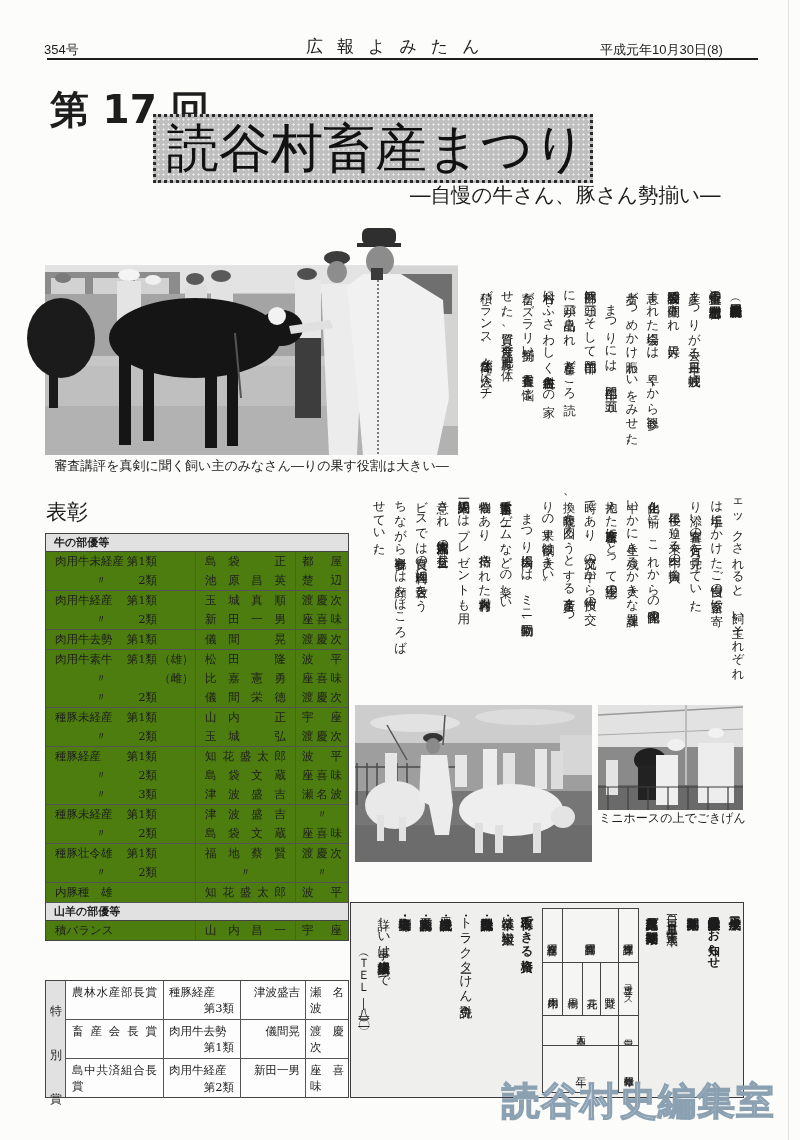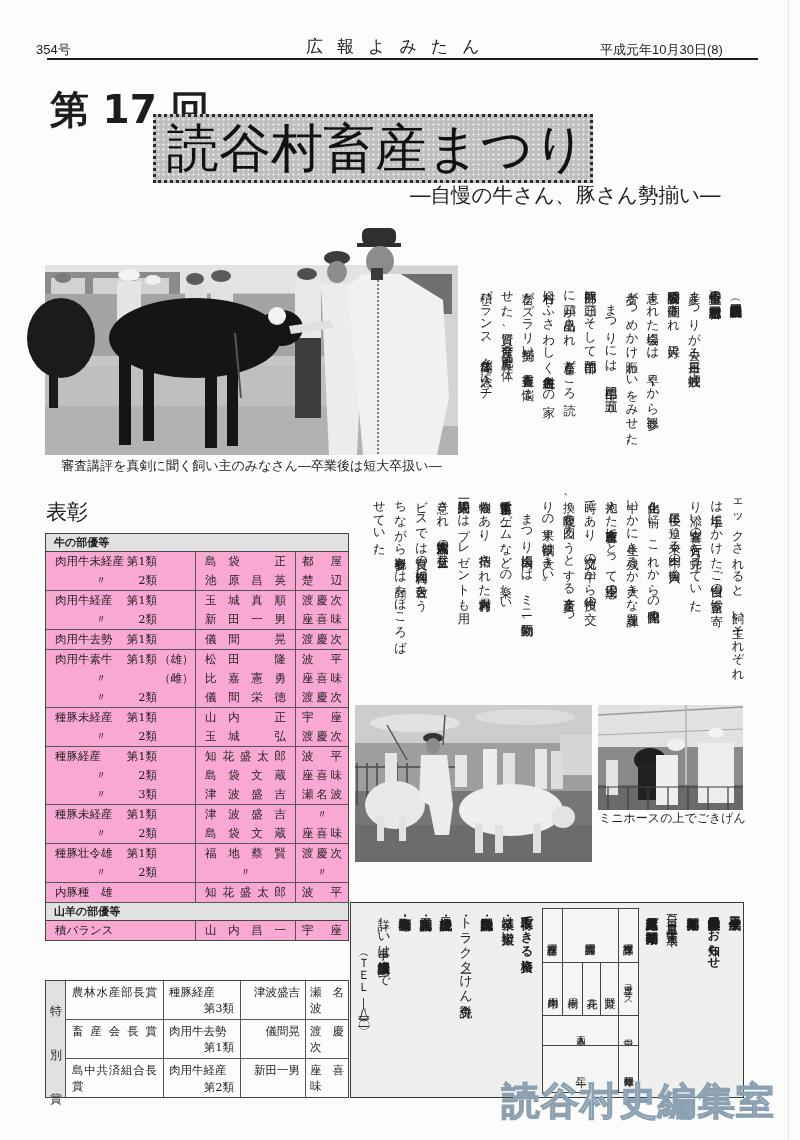--- a/index.html
+++ b/index.html
@@ -6,21 +6,21 @@
   html, body { margin: 0; padding: 0; }
   body {
     width: 800px; height: 1140px; position: relative; overflow: hidden;
     background: var(--paper, #fcfcfb); color: var(--ink, #1d1d1d);
     font-family: "DejaVu Serif", serif;
   }
   .abs { position: absolute; }
   .scan-edge { left: 788px; top: 0; width: 1px; height: 1140px; background: #e4e4e4; }
 
   
-  .issue { left: 36px; top: 41px; font-size: 13px; font-family: "Liberation Sans", sans-serif; }
+  .issue { left: 44px; top: 41px; font-size: 13px; font-family: "Liberation Sans", sans-serif; }
   .masthead { left: 306px; top: 35px; font-size: 17px; letter-spacing: 14px; white-space: nowrap; }
   .date { left: 600px; top: 41px; width: 158px; font-size: 13px; font-family: "Liberation Sans", sans-serif; white-space: nowrap; }
   .rule { left: 47px; top: 58px; width: 711px; height: 2px; background: var(--ink, #1d1d1d); }
 
   
   .edition { left: 50px; top: 67px; font-size: 39px; line-height: 46px; font-weight: bold; font-family: "DejaVu Sans", sans-serif; white-space: nowrap; margin-top: 20px; }
   .title-box {
     left: 153px; top: 114px; width: 440px; height: 69px;
     border: 3px dotted #2b2b2b;
     background-color: var(--title-box-bg, #bfbfbf);
@@ -35,21 +35,21 @@
   .horse-caption { left: 599px; top: 811px; font-size: 12px; line-height: 15px; }
 
   
   .vblock { position: absolute; writing-mode: vertical-rl; }
   .vblock .col { display: block; white-space: nowrap; }
   .block1 { left: 475px; top: 282px; width: 271px; height: 190px; font-size: 12.4px; line-height: 20.8px; }
   .block2 { left: 368px; top: 492px; width: 380px; height: 186px; font-size: 12.3px; line-height: 21.1px; }
 
   
   .awards-heading { left: 46px; top: 499px; font-size: 21px; line-height: 26px; font-family: "DejaVu Sans", sans-serif; }
-  .awards { left: 45px; top: 533px; width: 304px; border: 1px solid #444; font-size: 11.5px; background: #f9a8d4; }
+  .awards { left: 45px; top: 533px; width: 304px; border: 1px solid #444; font-size: 11.5px; background: #4d7c0f; }
   .sec-h { height: 18px; line-height: 18px; padding-left: 8px; background: var(--table-header-bg, #e1e1e1); border-bottom: 1px solid #444; font-family: "DejaVu Sans", sans-serif; font-weight: bold; font-size: 11px; }
   .grp { border-bottom: 1px solid #555; }
   .grp:last-child { border-bottom: none; }
   .arow { display: flex; height: 19px; line-height: 19px; }
   .c1 { position: relative; width: 150px; border-right: 1px solid #555; }
   .c2 { width: 100px; border-right: 1px solid #555; padding: 0 9px; text-align: justify; text-align-last: justify; overflow: hidden; }
   .c3 { flex: 1; padding: 0 6px; text-align: justify; text-align-last: justify; overflow: hidden; }
   .cat { position: absolute; left: 9px; width: 92px; white-space: nowrap; }
   .cls { position: absolute; right: 38px; white-space: nowrap; }
   .sex { position: absolute; left: 113px; white-space: nowrap; }
@@ -141,21 +141,21 @@
   </g>
   <g>
     <rect x="317" y="0" width="34" height="17" rx="6" fill="#2f2f2f"></rect>
     <rect x="312" y="15" width="44" height="4" fill="#2f2f2f"></rect>
     <ellipse cx="335" cy="33" rx="14" ry="15" fill="#8c8c8c"></ellipse>
     <path d="M302 58 L318 46 L356 46 L398 72 L404 170 L392 227 L318 227 L312 160 Z" fill="#f1f1f1"></path>
     <line x1="333" y1="48" x2="333" y2="227" stroke="#555" stroke-width="1.5" stroke-dasharray="2 2"></line>
     <rect x="326" y="40" width="12" height="12" fill="#3a3a3a"></rect>
   </g>
 </svg>
-<div class="abs caption main-caption">審査講評を真剣に聞く飼い主のみなさん―卒業後は短大卒扱い―</div>
+<div class="abs caption main-caption">審査講評を真剣に聞く飼い主のみなさん―りの果す役割は大きい―</div>
 
 <div class="vblock block1">
   <div class="col">　読谷村農業協同組合（松田善康</div>
   <div class="col">組合長）主催の第十七回読谷村畜</div>
   <div class="col">産まつりが去る十月三日、残波岬</div>
   <div class="col">公園特設会場で開催され、好天に</div>
   <div class="col">恵まれた会場には、早くから参観</div>
   <div class="col">者がつめかけ賑わいをみせた。</div>
   <div class="col">　まつりには、牛部門に五一頭、</div>
   <div class="col">豚部門に三〇頭、そして山羊部門</div>

